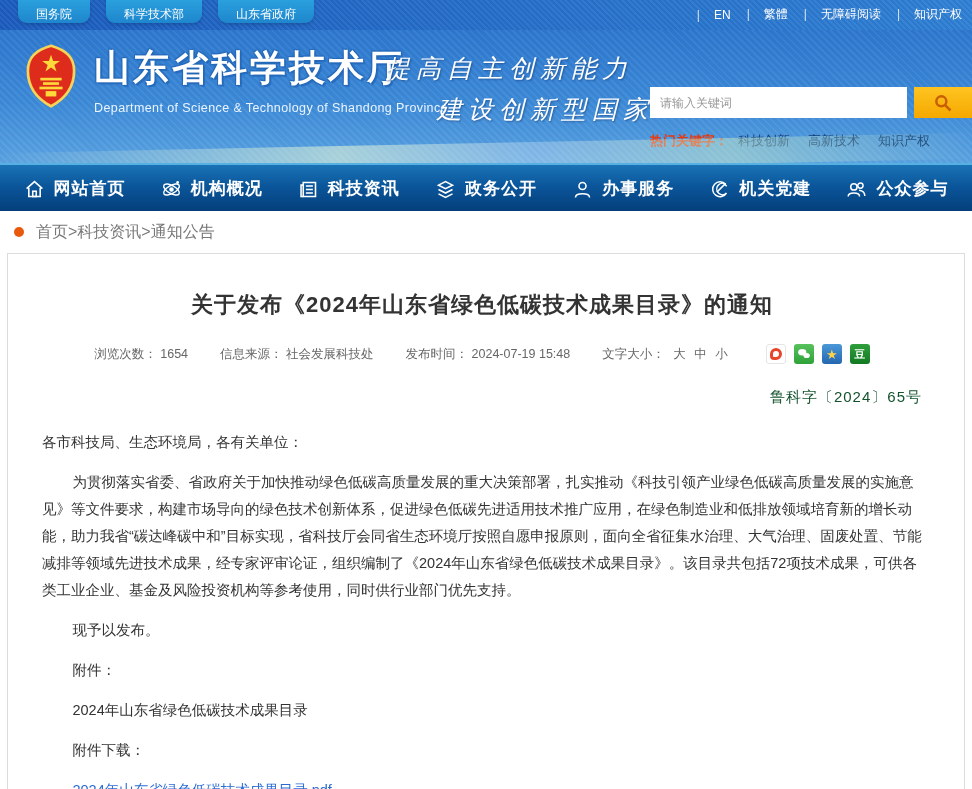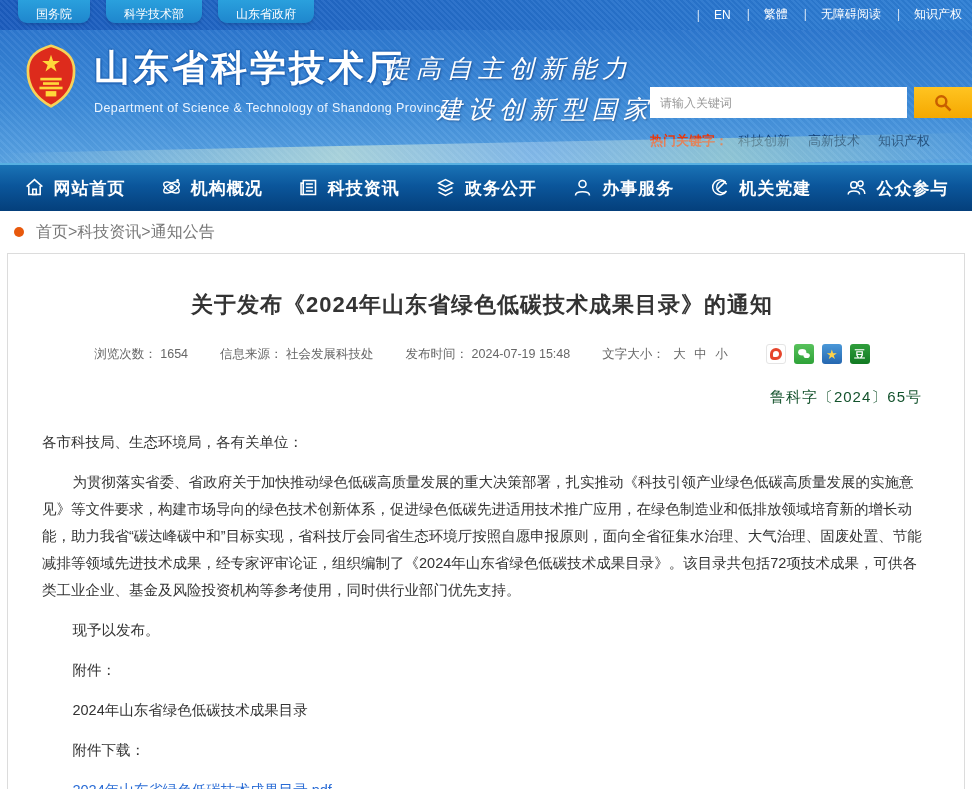--- a/index.html
+++ b/index.html
@@ -62,21 +62,21 @@
   .hot-row{ margin-top:14px; font-size:13px; display:flex; align-items:center; }
   .hot-label{ color:#e8380d; font-weight:bold; }
   .hot-kw{ color:#123f75; margin-right:18px; cursor:pointer; }
 
   
   .nav{
     height:48px; border-top:2px solid #57b0e2;
     background:linear-gradient(180deg,#1a73b6 0%, #0b569b 45%, #043f7b 100%);
     display:flex; align-items:center; justify-content:space-around; padding:0 6px;
   }
-  .nav-item{ display:flex; align-items:flex-start; gap:9px; cursor:pointer; color:#fff; padding:6px 10px; }
+  .nav-item{ display:flex; align-items:flex-end; gap:9px; cursor:pointer; color:#fff; padding:6px 10px; }
   .nav-item .lbl{ font-size:17px; font-weight:bold; letter-spacing:1px; }
   .nav-item svg{ display:block; }
 
   
   .crumbbar{ height:42px; background:#fff; display:flex; align-items:center; padding-left:14px; }
   .crumb-dot{ width:10px; height:10px; border-radius:50%; background:#e8590c; margin-right:12px; }
   .crumb-text{ font-size:16px; color:#777; }
 
   
   .content{

